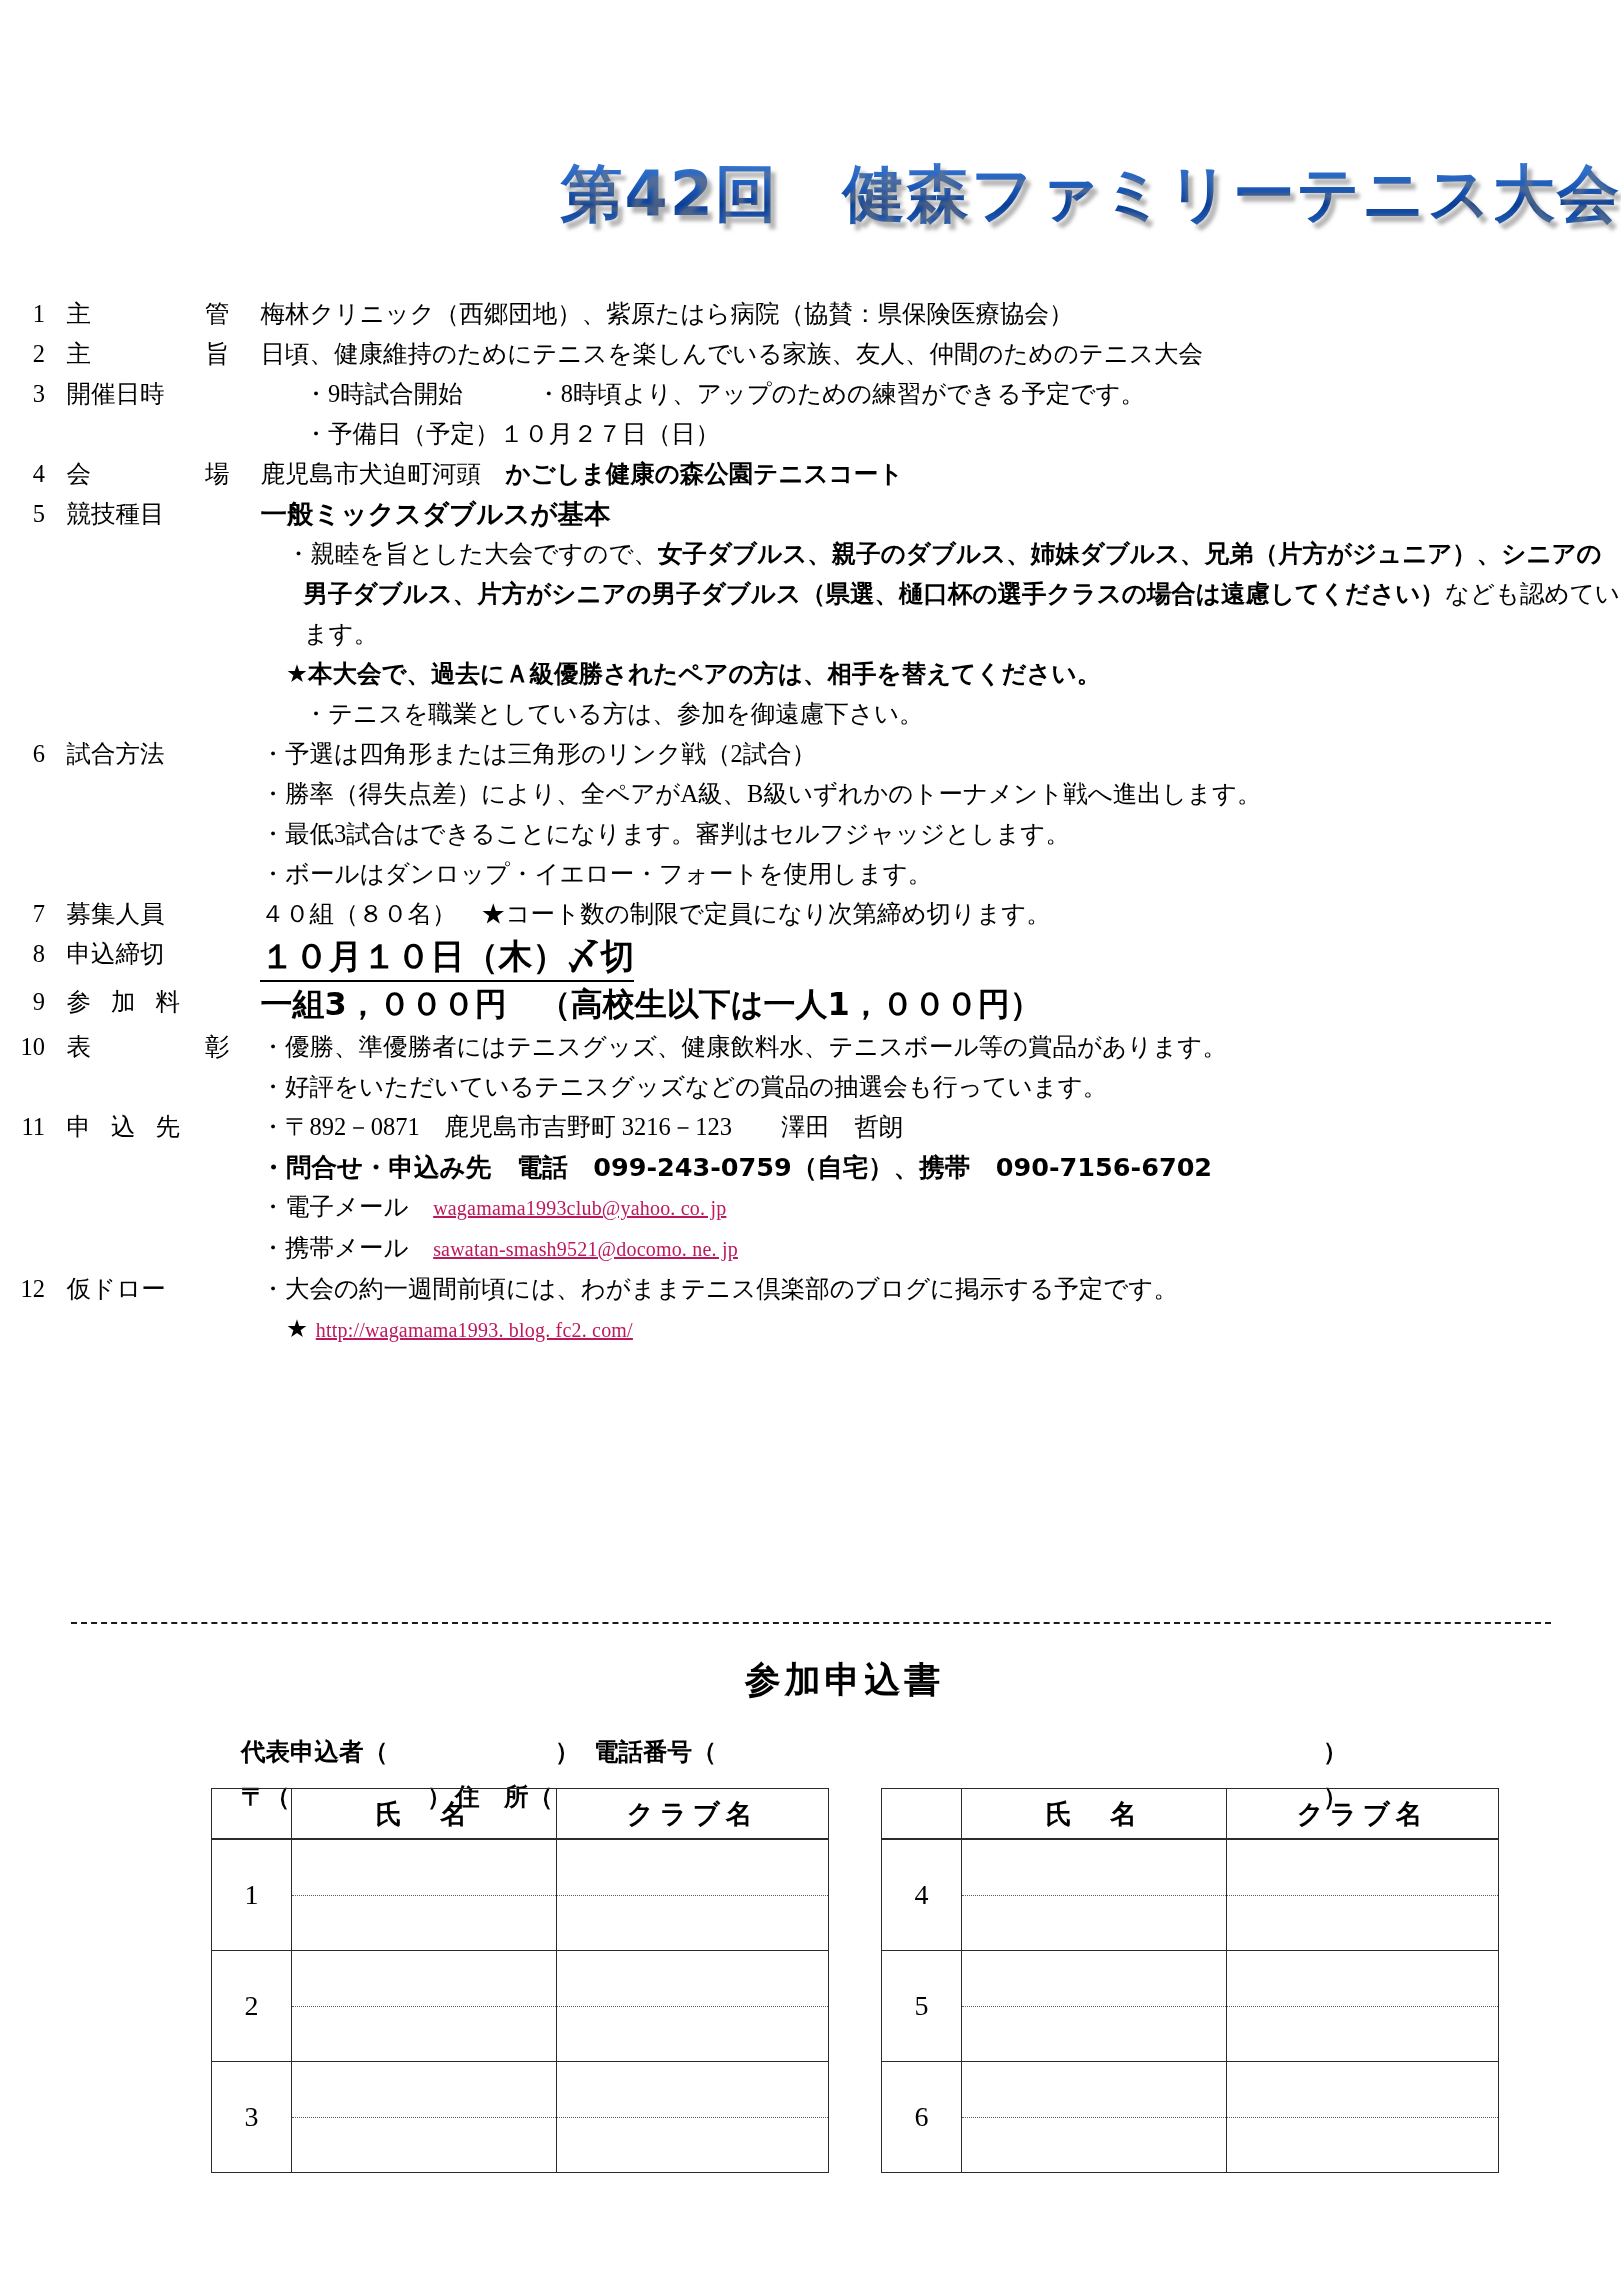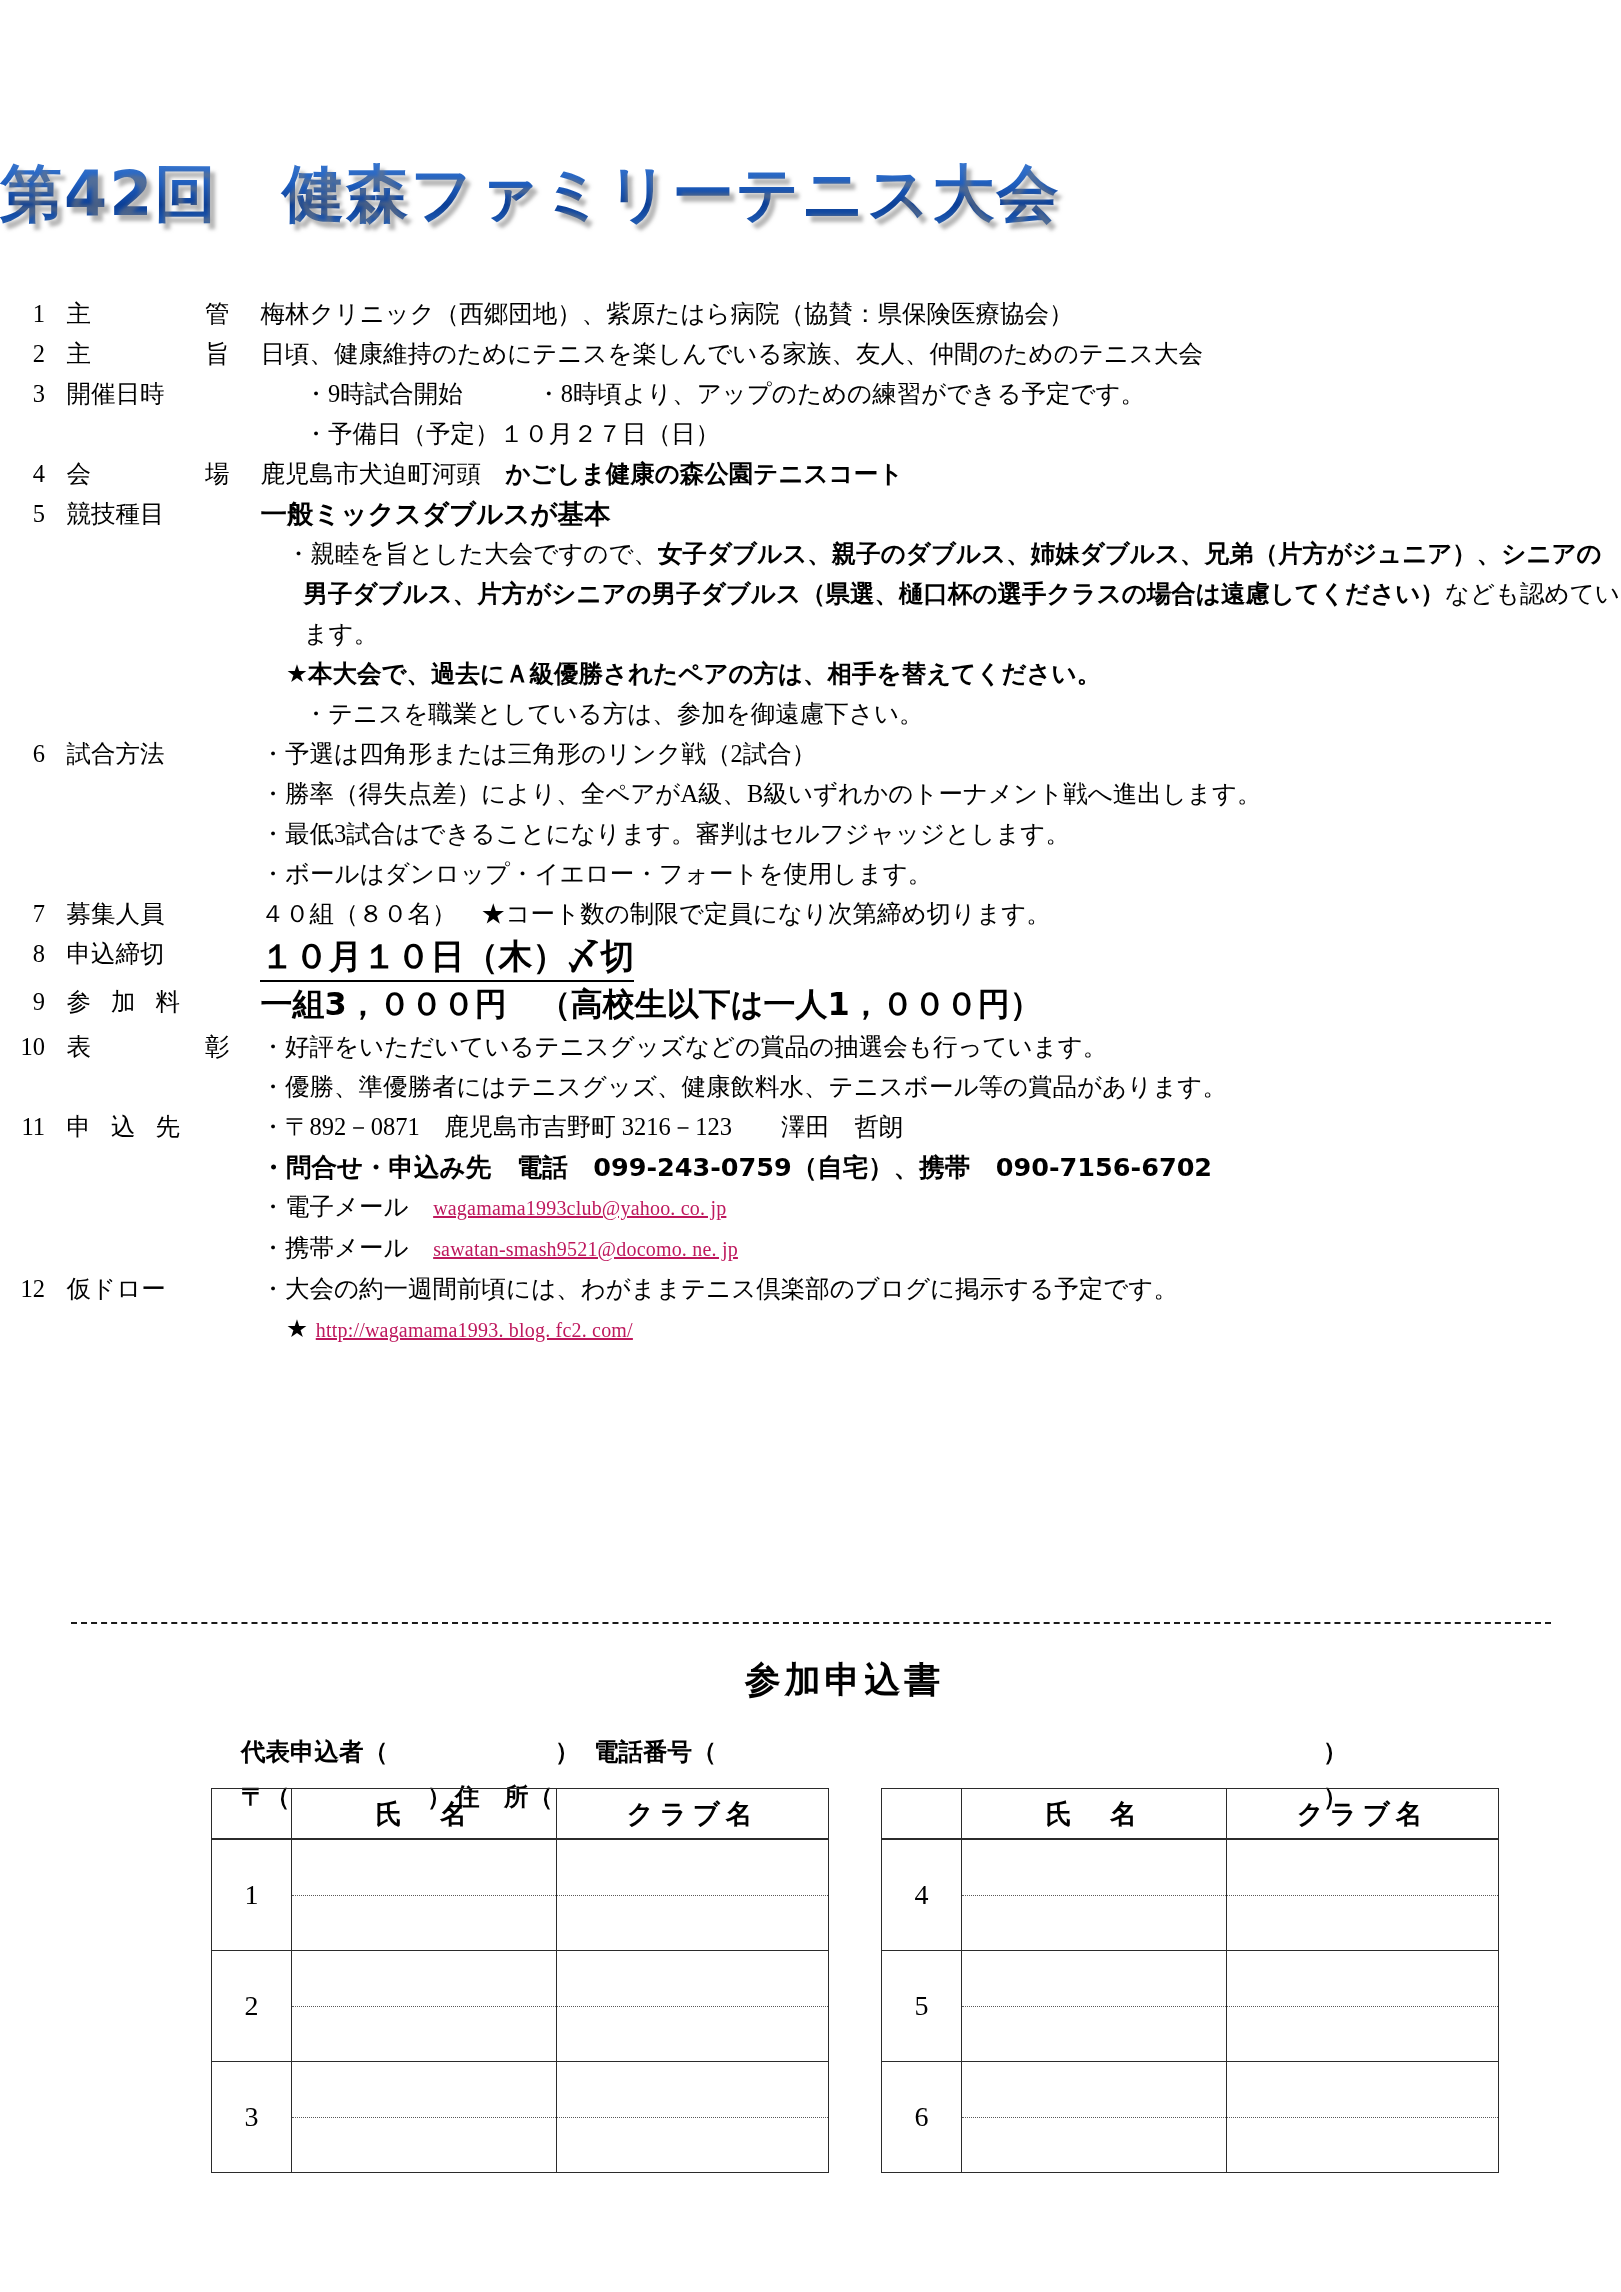--- a/index.html
+++ b/index.html
@@ -22,21 +22,21 @@
     left: 0;
     top: 149px;
     width: 1621px;
     height: 103px;
   }
   #doc-title {
     position: absolute;
     left: 0;
     top: 0;
     width: 1621px;
-    text-align: left;
+    text-align: right;
     font-family: "DejaVu Sans", sans-serif;
     font-weight: bold;
     font-size: 62px;
     line-height: 90px;
     letter-spacing: 2px;
     color: #1560BD;
     background: linear-gradient(180deg, #4a86d8 0%, #1f5fc0 38%, #0b3f97 62%, #2d72ce 100%);
     -webkit-background-clip: text;
     background-clip: text;
     -webkit-text-fill-color: transparent;
@@ -297,22 +297,22 @@
     <div class="lbl sp3">参 加 料</div>
     <div class="content">
       <span class="line big2">一組3，０００円　（高校生以下は一人1，０００円）</span>
     </div>
   </div>
 
   <div class="row">
     <div class="num">10</div>
     <div class="lbl sp1">表　　彰</div>
     <div class="content">
+      <span class="line">・優勝、準優勝者にはテニスグッズ、健康飲料水、テニスボール等の賞品があります。</span>
       <span class="line">・好評をいただいているテニスグッズなどの賞品の抽選会も行っています。</span>
-      <span class="line">・優勝、準優勝者にはテニスグッズ、健康飲料水、テニスボール等の賞品があります。</span>
     </div>
   </div>
 
   <div class="row">
     <div class="num">11</div>
     <div class="lbl sp3">申 込 先</div>
     <div class="content">
       <span class="line">・〒892－0871　鹿児島市吉野町 3216－123　　澤田　哲朗</span>
       <span class="line gothic" style="font-size:25.5px;">・問合せ・申込み先　電話　099-243-0759（自宅）、携帯　090-7156-6702</span>
       <span class="line"><span>・電子メール　</span><a class="link" href="#">wagamama1993club@yahoo. co. jp</a></span>

